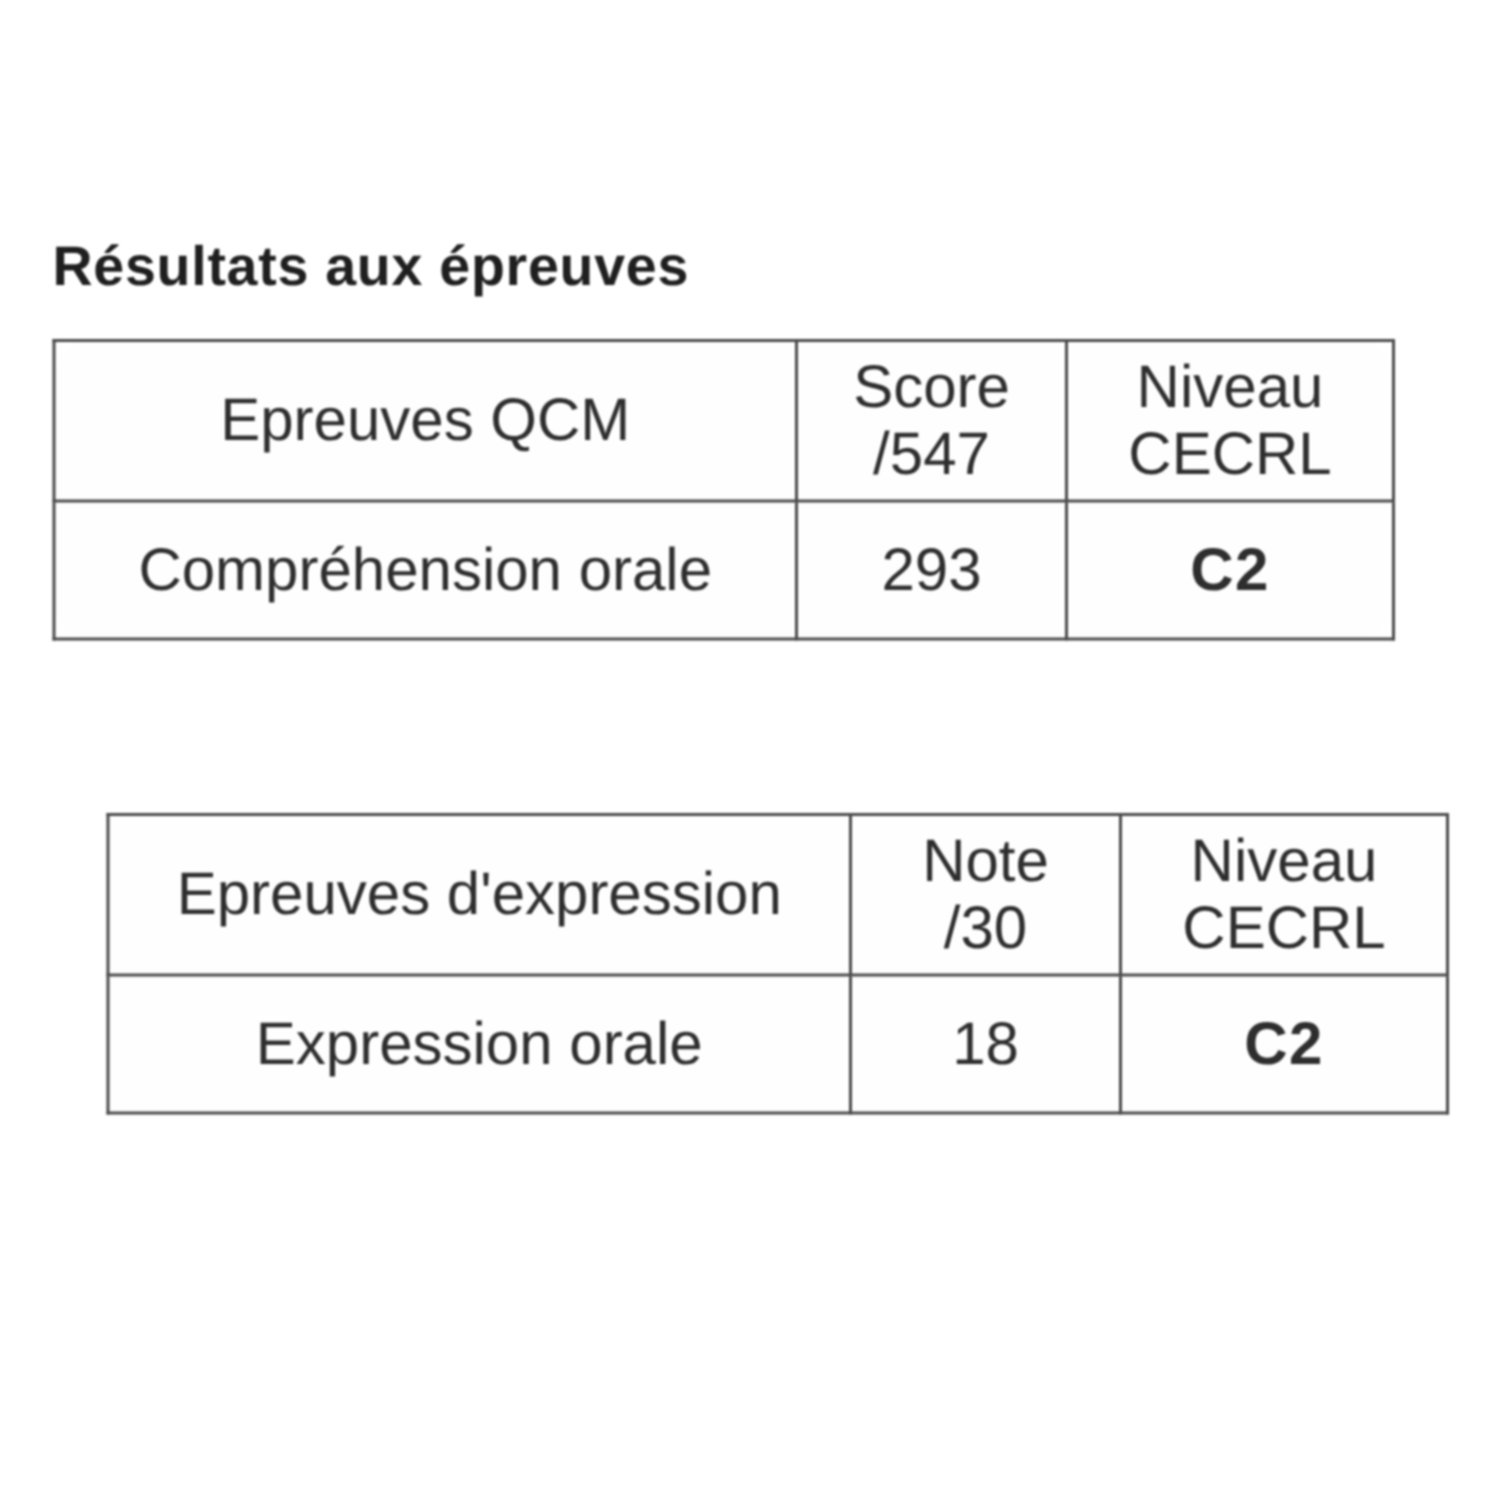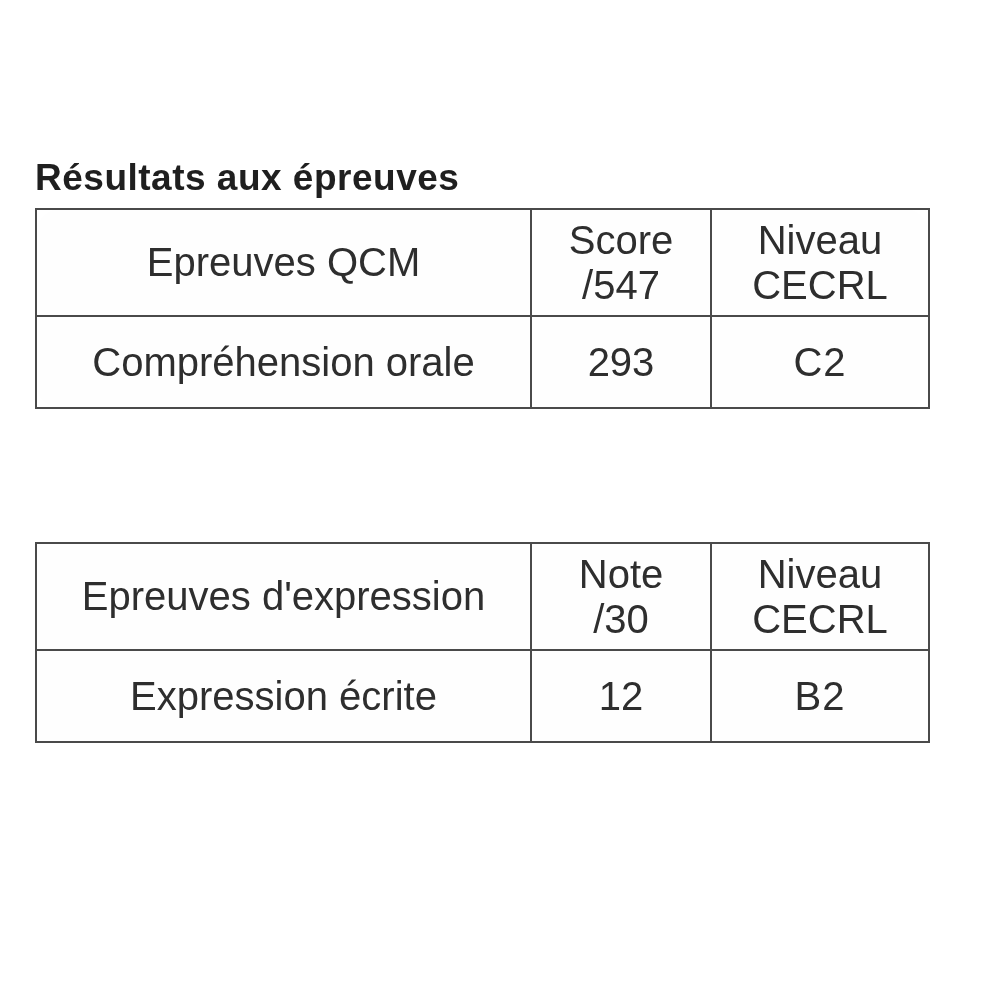--- a/index.html
+++ b/index.html
@@ -30,41 +30,41 @@
     white-space: nowrap;
   }
   table.results {
     position: absolute;
     left: 35px;
     border-collapse: collapse;
     table-layout: fixed;
     width: 893px;
     background: #fefefe;
   }
-  table.results.qcm { top: 208px; border-radius: 28px; }
-  table.results.expression { top: 542px; }
+  table.results.qcm { top: 226px; border-radius: 28px; }
+  table.results.expression { top: 542px; margin-left: 36px; }
   col.c-label { width: 495px; }
   col.c-score { width: 180px; }
   col.c-level { width: 218px; }
   table.results td {
     border: 2px solid #4a4a4a;
     text-align: center;
     vertical-align: middle;
     padding: 0;
     font-size: 40px;
     color: #2e2e2e;
   }
   tr.header-row { height: 107px; }
   tr.data-row { height: 92px; }
   .two-line span {
     display: block;
     line-height: 45px;
   }
   td.level-cell {
-    font-weight: normal;
+    font-weight: bold;
     color: #222222;
     letter-spacing: 1px;
   }
 </style>
 </head>
 <body>
 
 <div class="page">
 
   <h1 class="doc-title">Résultats aux épreuves</h1>
@@ -107,20 +107,20 @@
         <td class="two-line">
           <span>Note</span>
           <span>/30</span>
         </td>
         <td class="two-line">
           <span>Niveau</span>
           <span>CECRL</span>
         </td>
       </tr>
       <tr class="data-row">
-        <td>Expression écrite</td>
-        <td>12</td>
-        <td class="level-cell">B2</td>
+        <td>Expression orale</td>
+        <td>18</td>
+        <td class="level-cell">C2</td>
       </tr>
     </tbody>
   </table>
 
 </div>
 
 </body></html>

